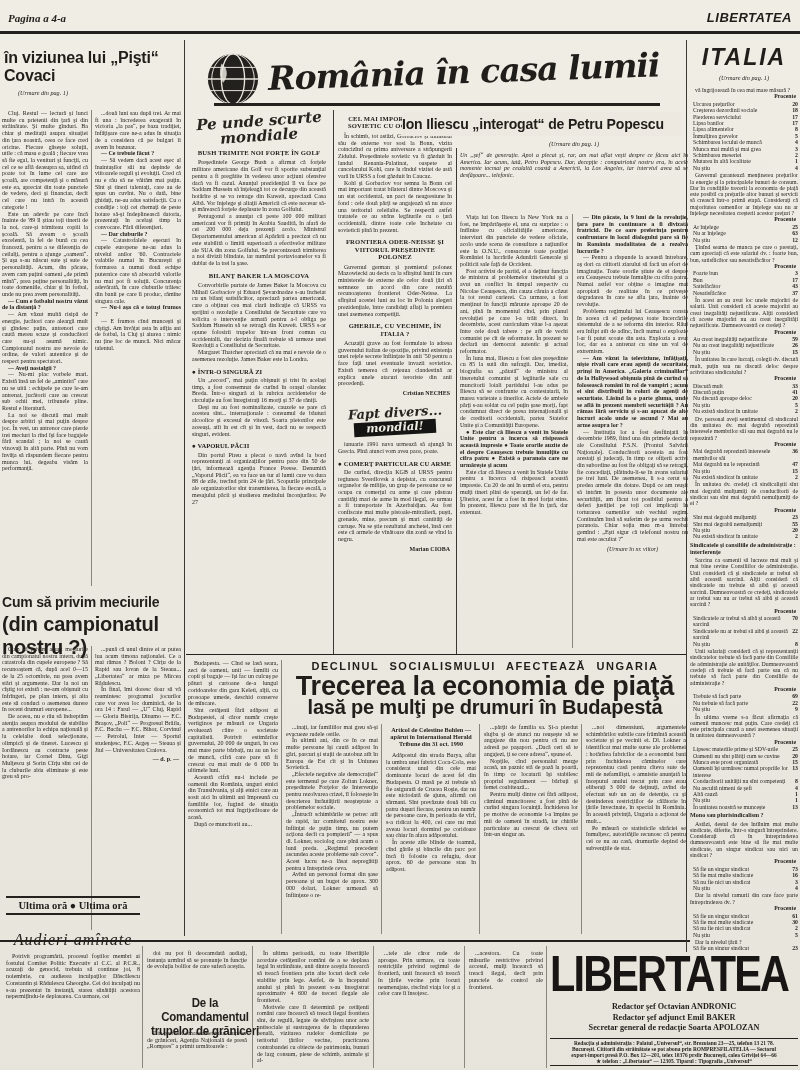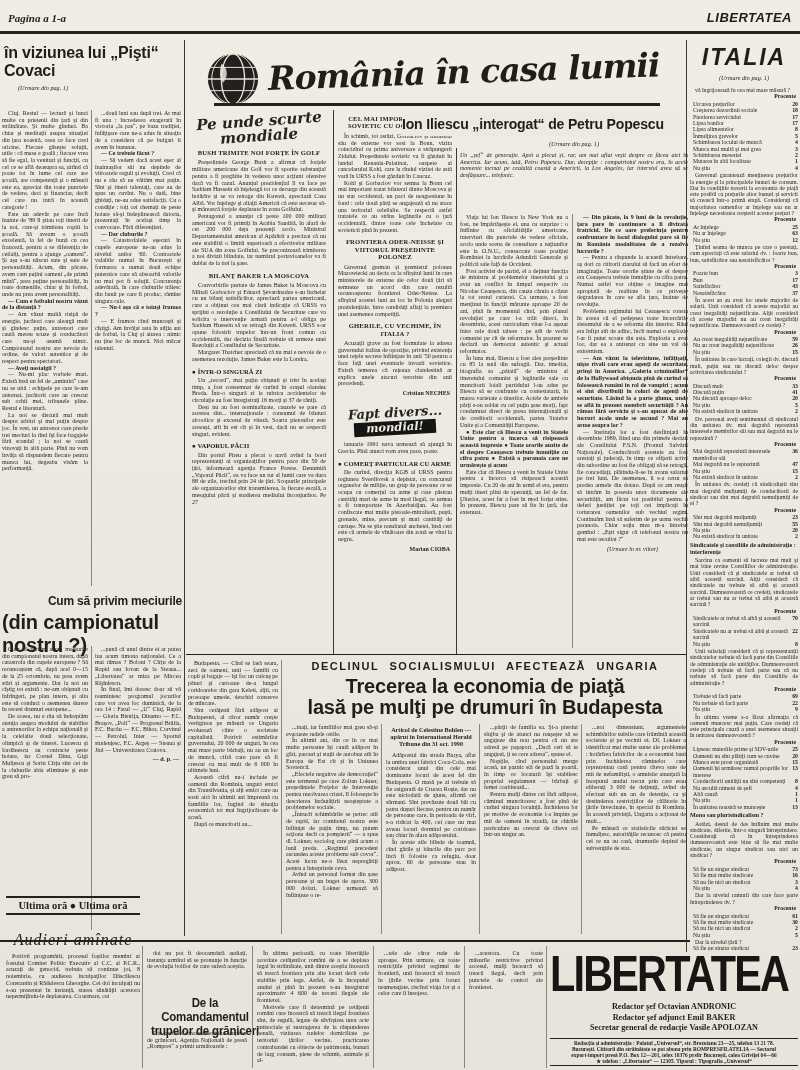--- a/index.html
+++ b/index.html
@@ -31,26 +31,26 @@
   .s-item{display:flex;font-size:5.8px;line-height:6.4px;}
   .s-lab{flex:1;padding-left:3px;text-align:left;}
   .s-val{font-weight:bold;margin-left:3px;}
   .s-head{font-weight:bold;font-size:6.1px;line-height:7.2px;margin-top:2px;}
 </style>
 </head>
 <body>
 
 <div class="page">
 
-  <div style="position:absolute;left:8px;top:12px;font-style:italic;font-weight:bold;font-size:11px;">Pagina a 1-a</div>
+  <div style="position:absolute;left:8px;top:12px;font-style:italic;font-weight:bold;font-size:11px;">Pagina a 4-a</div>
   <div style="position:absolute;right:8px;top:10px;font-family:'Liberation Sans',sans-serif;font-style:italic;font-weight:bold;font-size:13px;letter-spacing:.5px;">LIBERTATEA</div>
   <div class="hr" style="left:0;top:31px;width:800px;height:3px;"></div>
 
   <div style="position:absolute;left:4px;top:44px;width:178px;">
-    <div class="cond" style="font-size:16px;">în viziunea lui „Pişti“ Covaci</div>
+    <div class="cond" style="font-size:16px;margin-top:5px;">în viziunea lui „Pişti“ Covaci</div>
     <div class="cent-note" style="margin-top:4px;text-align:left;padding-left:14px;">(Urmare din pag. 1)</div>
   </div>
 
   <div class="col t" style="left:2px;top:110px;width:86px;height:476px;">
       <div class="f-par">Cluj. Restul — lectură şi lunci multe cu prietenii din ţară şi din străinătate. Şi multe gînduri. Ba chiar şi meditaţii asupra situaţiei din ţara noastră, ceea ce face cred oricine. Fiecare găseşte soluţii, utile : că masa e goală ; fiecare vrea să fie egal, la venituri şi funcţii, cu cel ce se află deasupra sa, uitînd că poate tot în lume cel care are şcoală, are competenţă şi o măsură este ea, apreciat din toate punctele de vedere, deci şi financiar, decît cel care nu intră în această categorie !</div>
       <div class="f-par">Este un adevăr pe care încă înainte de '89 îl ştiau toţi tinerii de la noi, care-şi trimiteau copiii la şcoală. Să aveam o şcoală excelentă, la fel de bună cu cea franceză, pentru a se diferenţia de ceilalţi, pentru a ajunge „oameni“. Şi aşa s-au născut sute şi sute de personalităţi. Acum, din păcate, avem cam puţini oameni „de primă mînă“, prea puţine personalităţi, în toate domeniile, chiar şi în fotbal, unde nu prea avem personalităţi.</div>
       <div class="f-bold">— Cum e fotbalul nostru văzut de la distanţă ?</div>
       <div class="f-par">— Am văzut multă risipă de energie, jucători care aleargă mult şi gîndesc puţin, antrenori care caută mereu scuze şi conducători care nu-şi asumă nimic. Campionatul nostru are nevoie de ordine, de valori autentice şi de respect pentru spectatori.</div>
       <div class="f-bold">— Aveţi nostalgii ?</div>
       <div class="f-par">— Nu-mi plac vorbele mari. Există însă un fel de „amintiri“ care nu se uită : echipele pe care le-am antrenat, jucătorii care au crescut sub ochii mei, tribunele pline. Restul e literatură.</div>
@@ -61,21 +61,21 @@
       <div class="f-bold">— Ce trebuie făcut ?</div>
       <div class="f-par">— Să vedem dacă acest eşec al înaintaşilor săi nu depinde de viitoarele reguli şi evoluţii. Cred că nu e rău să ne văităm mai puţin. Sînt şi tineri talentaţi, care au de spus un cuvînt. Nu o dată, bine ghidaţi, ne-au adus satisfacţii. Cu o condiţie : toţi cei chemaţi de peste hotare să-şi îndeplinească datoria, prezentaţi în acelaşi timp la convocare. Fără diferenţieri.</div>
       <div class="f-bold">— Dar cluburile ?</div>
       <div class="f-par">— Catastrofalele eşecuri în cupele europene ne-au adus la nivelul anilor '60. Contractele valabile numai în Bucureşti şi formarea a numai două echipe puternice care să absoarbă valorile nu mai pot fi soluţii. Concurenţa adevărată, în care cluburile trăiesc din banii pe care îi produc, rămîne singura cale.</div>
       <div class="f-bold">— Nu-i aşa că e totuşi frumos ?</div>
       <div class="f-par">— E frumos cînd munceşti şi cîştigi. Am învăţat asta în atîţia ani de fotbal, la Cluj şi aiurea : nimic nu ţine loc de muncă. Nici măcar talentul.</div>
     </div>
   <div class="vr soft" style="left:91px;top:110px;height:476px;"></div>
 
   <div style="position:absolute;left:2px;top:594px;width:180px;">
-    <div class="cond" style="font-size:12px;text-align:right;">Cum să privim meciurile</div>
+    <div class="cond" style="font-size:14px;">Cum să privim meciurile</div>
     <div class="cond" style="font-size:20px;margin-top:3px;">(din campionatul nostru ?)</div>
   </div>
   <div class="col t" style="left:2px;top:646px;width:86px;height:284px;">
       <div class="f-par">Cum să privim acum meciurile din campionatul nostru intern, după catastrofa din cupele europene ? Să recunoaştem că, după acel 0—15 de la 25 octombrie, nu prea avem stări şi argumente. Dar la noi un cîştig tot există : ne-am obişnuit cu înfrîngeri, pe plan intern, şi alta este să conduci o asemenea durere în recent drumuri europene...</div>
       <div class="f-par">De aceea, nu e rău să îndreptăm atenţia asupra modului de stabilire a antrenorilor la echipa naţională şi la celelalte două selecţionate, olimpică şi de tineret. Lucescu şi Iordănescu au contracte peste hotare, iar Cornel Dinu, Gigi Mulţescu şi Sorin Cîrţu sînt cei de la cluburile abia eliminate şi este greu să pro-</div>
     </div>
   <div class="col t" style="left:95px;top:646px;width:86px;height:284px;">
       <div class="f-par">...pună că unul dintre ei ar putea lua acum timona naţionalei. Ce a mai rămas ? Boloni ? Cîrţu de la Rapid sau Iovan de la Steaua... „Libertatea“ ar miza pe Mircea Rădulescu.</div>
       <div class="f-par">În final, îmi doresc doar să vă reamintesc programul jocurilor care vor avea loc duminică, de la ora 14 : Farul — „U“ Cluj, Rapid — Gloria Bistriţa, Dinamo — F.C. Braşov, „Poli“ — Progresul Brăila, F.C. Bacău — F.C. Bihor, Corvinul — Petrolul, Inter — Sportul studenţesc, F.C. Argeş — Steaua şi Jiul — Universitatea Craiova.</div>
       <div class="f-sig">— d. p. —</div>
@@ -154,21 +154,21 @@
       <div class="f-par">Problema regimului lui Ceauşescu consta în aceea că el pedepsea toate încercările sistemului de a se reforma din interior. Răul era înfipt atît de adînc, încît numai o explozie l-ar fi putut scoate din asta. Explozia a avut loc, dar ea a antrenat cu sine un val de extremism.</div>
       <div class="f-bold">— Am văzut la televiziune, înfăţişaţi, nişte rivali care erau agenţi de securitate, prinşi în America. „Galeria criminalilor“ de la Hollywood obişnuia pînă de curînd să folosească români în rol de vampiri ; acum ei sînt distribuiţi în roluri de agenţi de securitate. Lăsînd la o parte gluma, unde se află în prezent membrii securităţii ? Au rămas fără serviciu şi s-au apucat de alte lucruri acolo unde se ascund ? Mai au arme asupra lor ?</div>
       <div class="f-par">— Instituţia lor a fost desfiinţată în decembrie 1989, fiind una din primele decizii ale Consiliului F.S.N. (Frontul Salvării Naţionale). Conducătorii acesteia au fost arestaţi şi judecaţi, în timp ce ofiţerii activi din subordine au fost fie obligaţi să se retragă, fie concediaţi, plătindu-li-se în avans salariul pe trei luni. De asemenea, li s-a cerut să predea armele din dotare. După ce am reuşit să intrăm în posesia unor documente ale securităţii, am făcut tot posibilul pentru a deferi justiţiei pe toţi cei implicaţi în torturarea oamenilor sub vechiul regim. Continuăm însă să suferim de pe urma vechii paranoia. Chiar soţia mea m-a întrebat gemînd : „Eşti sigur că telefonul nostru nu mai este ascultat ?“</div>
       <div class="f-cent">(Urmare în nr. viitor)</div>
     </div>
 
   <div class="hr" style="left:186px;top:654px;width:500px;height:1px;"></div>
 
   <div style="position:absolute;left:284px;top:660px;width:402px;text-align:center;font-family:'Liberation Sans',sans-serif;font-weight:bold;font-size:11px;letter-spacing:1.5px;word-spacing:6px;">DECLINUL SOCIALISMULUI AFECTEAZĂ UNGARIA</div>
   <div style="position:absolute;left:284px;top:676px;width:402px;text-align:center;">
-    <div class="cond" style="font-size:20px;line-height:21px;">Trecerea la economia de piaţă</div>
+    <div class="cond" style="font-size:27px;line-height:21px;">Trecerea la economia de piaţă</div>
     <div class="cond" style="font-size:20px;line-height:21px;">lasă pe mulţi pe drumuri în Budapesta</div>
   </div>
   <div class="col t" style="left:188px;top:660px;width:90px;height:274px;">
       <div class="f-par">Budapesta. — Cînd se lasă seara, zeci de oameni, unii — familii cu copii şi bagaje — îşi fac un culcuş pe pături şi cartoane de-a lungul coridoarelor din gara Keleti, alţii, cu prosoape umede, deschid conserve de mîncare.</div>
       <div class="f-par">Sînt cetăţenii fără adăpost ai Budapestei, al căror număr creşte vertiginos pe măsură ce Ungaria evoluează către o societate capitalistă. Potrivit estimărilor guvernului, 20 000 de unguri, în cea mai mare parte bărbaţi, nu au un loc de muncă, cifră care pare să fi crescut cu mai mult de 6 000 în ultimele luni.</div>
       <div class="f-par">Această cifră nu-i include pe oamenii din România, unguri etnici din Transilvania, şi alţi etnici care au sosit aici în ultimii ani împreună cu familiile lor, fugind de situaţia economică tot mai îngrijorătoare de acasă.</div>
       <div class="f-par">După ce muncitorii au...</div>
     </div>
   <div class="vr soft" style="left:281px;top:660px;height:274px;"></div>
   <div class="col t" style="left:286px;top:724px;width:92px;height:210px;">
@@ -232,21 +232,21 @@
       <div class="f-par">...acestora. Cu toate măsurile restrictive privind accesul, mulţi încearcă să treacă ilegal, decît prin punctele de control ale frontierei.</div>
     </div>
 
   <div class="vr soft" style="left:546px;top:946px;height:122px;"></div>
 
   <div style="position:absolute;left:550px;top:946px;width:248px;">
     <div class="cond" style="font-size:46px;line-height:52px;letter-spacing:-2px;transform:scaleX(.9) scaleY(1.08);transform-origin:left top;white-space:nowrap;color:#181614;">LIBERTATEA</div>
     <div style="text-align:center;font-size:8.2px;line-height:10.5px;font-weight:bold;margin-top:4px;">
       <div>Redactor şef Octavian ANDRONIC</div>
       <div>Redactor şef adjunct Emil BAKER</div>
-      <div>Secretar general de redacţie Vasile APOLOZAN</div>
+      <div>Secretar general de redacţie Soarta APOLOZAN</div>
     </div>
     <div style="border-top:1px solid #24221e;border-bottom:1px solid #24221e;margin-top:4px;padding:1px 0;text-align:center;font-size:5.4px;line-height:6.2px;font-weight:bold;">
       <div>Redacţia şi administraţia : Palatul „Universul“, str. Brezoianu 23—25, telefon 13 21 78.</div>
       <div>Bucureşti. Cititorii din străinătate se pot abona prin ROMPRESFILATELIA — Sectorul</div>
       <div>export-import presă P.O. Box 12—201, telex 10376 prsfir Bucureşti, calea Griviţei 64—66</div>
       <div>★ telefon : „Libertatea“ — 12305. Tiparul : Tipografia „Universul“</div>
     </div>
   </div>
 
   <div class="vr" style="left:686px;top:40px;height:912px;"></div>

